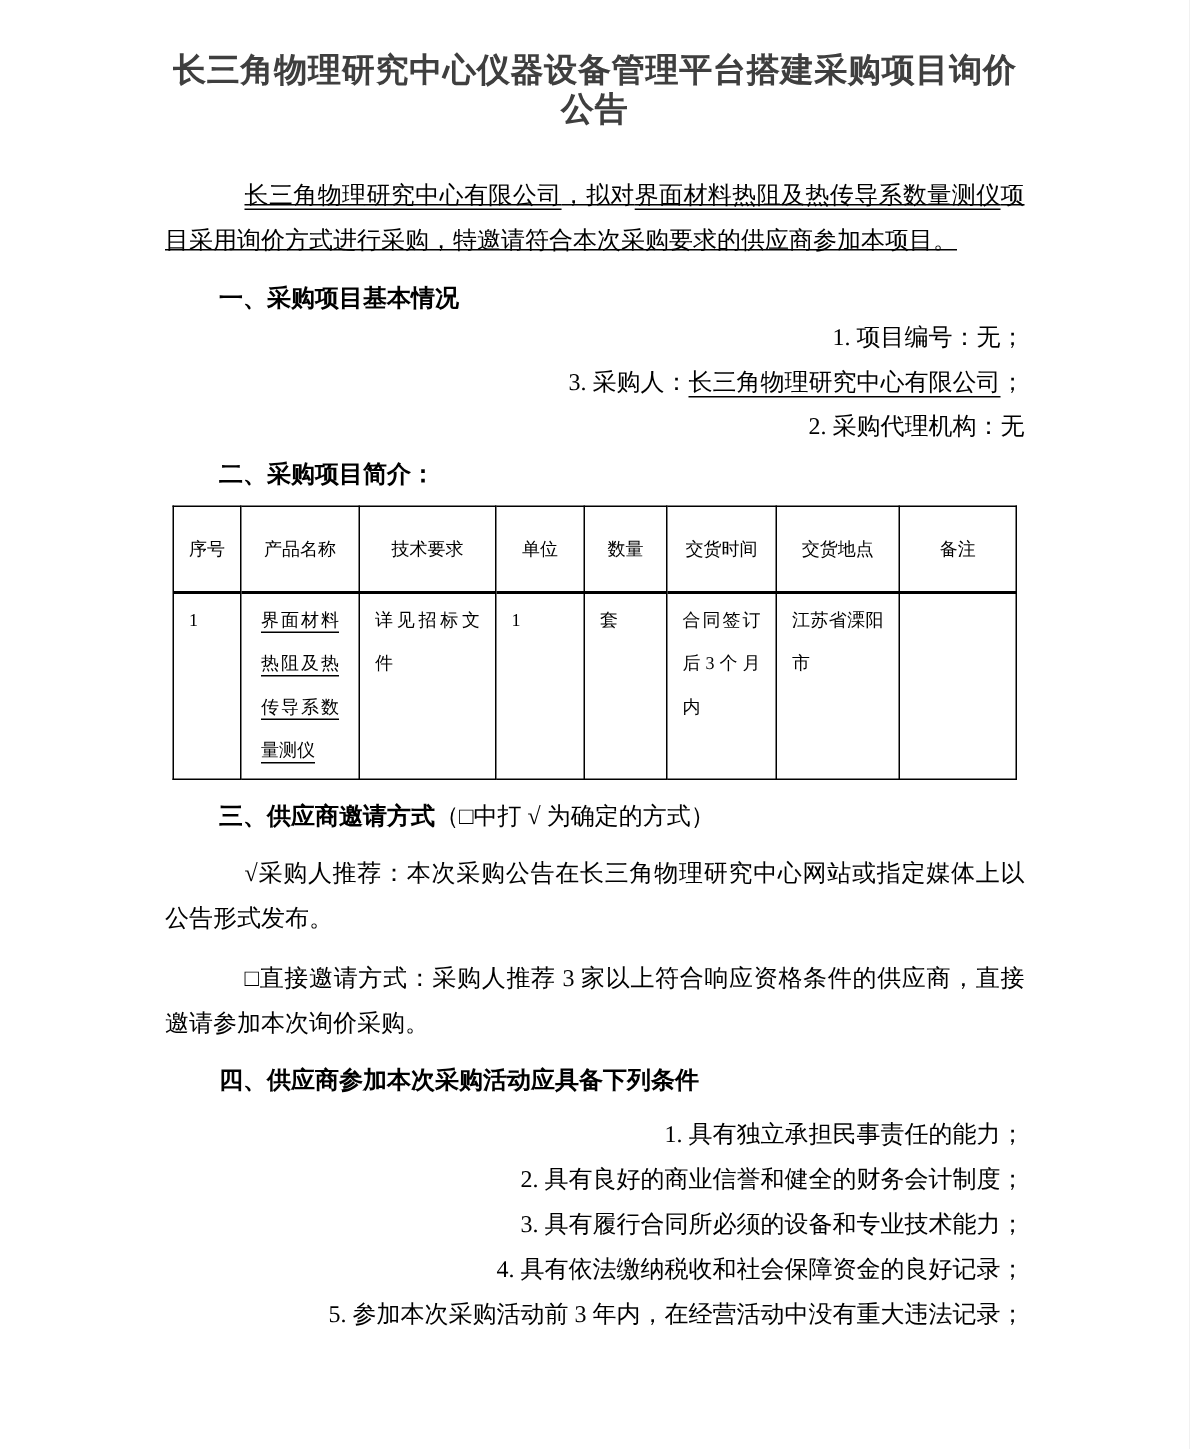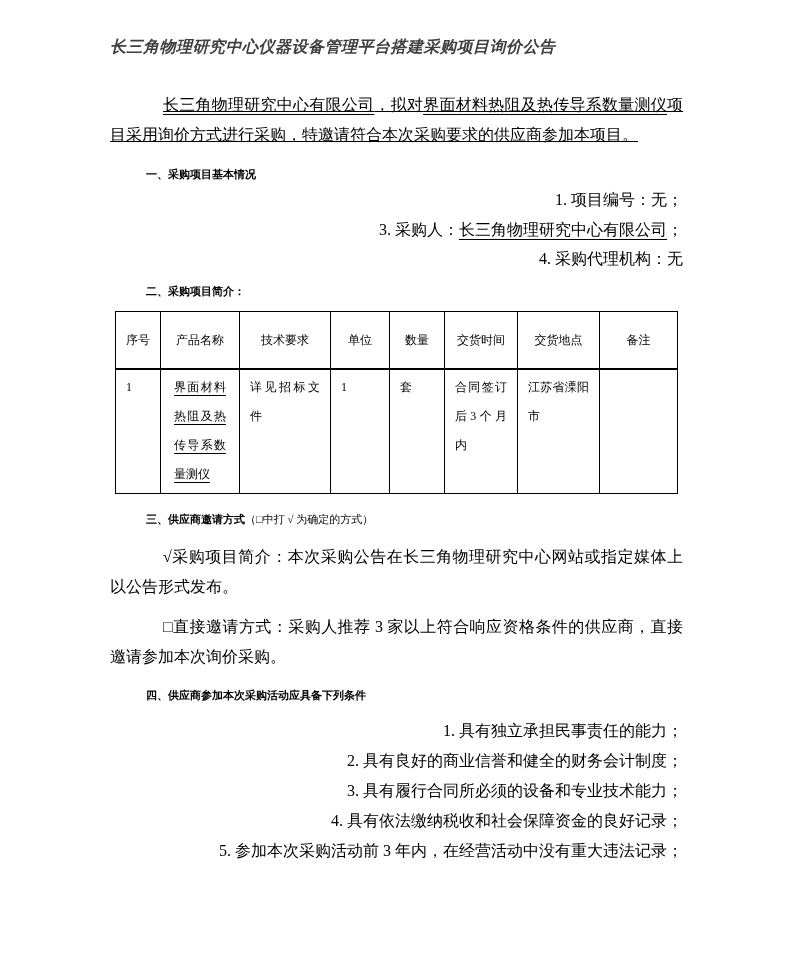--- a/index.html
+++ b/index.html
@@ -17,38 +17,37 @@
     box-sizing:border-box;
     padding:24px 110px 10px 110px;
     overflow:hidden;
     color:var(--c-text);
     font-family:"Liberation Serif","DejaVu Serif",serif;
     font-size:16px;
   }
   .title{
     margin:10px 0 0 0;
     font-family:"Liberation Sans","DejaVu Sans",sans-serif;
-    font-size:16px;line-height:26px;
-    font-weight:bold;
+    font-size:22px;line-height:26px;
+    font-weight:bold;text-align:center;
     color:var(--c-title);
     letter-spacing:0.5px;
-    font-style:italic;
   }
   .intro{
     margin:30px 0 0 0;
     line-height:30px;
     text-indent:53px;
     text-align:justify;
     text-justify:inter-character;
     text-decoration:underline;
   }
   .hd{
     margin:13px 0 0 36px;
     font-family:"Liberation Sans","DejaVu Sans",sans-serif;
-    font-size:11px;line-height:22px;font-weight:bold;
+    font-size:16px;line-height:22px;font-weight:bold;
   }
   .hd .normal{
     font-weight:normal;
     font-family:"Liberation Serif","DejaVu Serif",serif;
   }
   .hd.hd-underline{
     text-underline-offset:5px;
     text-decoration-thickness:1px;
     display:inline-block;
   }
@@ -112,21 +111,21 @@
 
   <h1 class="title">长三角物理研究中心仪器设备管理平台搭建采购项目询价公告</h1>
 
   <p class="intro" id="intro"><span class="u">长三角物理研究中心有限公司</span><span>，拟对</span><span class="u">界面材料热阻及热传导系数量测仪</span><span>项目采用询价方式进行采购，特邀请符合本次采购要求的供应商参加本项目。</span></p>
 
   <h2 class="hd">一、采购项目基本情况</h2>
 
   <div class="list" id="basic-list">
       <div class="li"><span>1. 项目编号：无；</span></div>
       <div class="li"><span>3. 采购人：</span><span class="u">长三角物理研究中心有限公司</span><span>；</span></div>
-      <div class="li"><span>4. 采购代理机构：无</span></div>
+      <div class="li"><span>2. 采购代理机构：无</span></div>
     </div>
 
   <div class="hd-s2-wrap">
     <h2 class="hd hd-underline">二、采购项目简介：</h2>
   </div>
 
   <table class="items">
     <colgroup>
       <col class="c1">
         <col class="c2">
@@ -158,21 +157,21 @@
           <td><span>套</span></td>
           <td><span>合同签订后3个月内</span></td>
           <td><span>江苏省溧阳市</span></td>
           <td><span></span></td>
         </tr>
       </tbody>
   </table>
 
   <h2 class="hd s3"><span>三、供应商邀请方式</span><span class="normal">（□中打 √ 为确定的方式）</span></h2>
 
-  <p class="para">√采购项目简介：本次采购公告在长三角物理研究中心网站或指定媒体上以公告形式发布。</p>
+  <p class="para">√采购人推荐：本次采购公告在长三角物理研究中心网站或指定媒体上以公告形式发布。</p>
 
   <p class="para second">□直接邀请方式：采购人推荐 3 家以上符合响应资格条件的供应商，直接邀请参加本次询价采购。</p>
 
   <h2 class="hd s4">四、供应商参加本次采购活动应具备下列条件</h2>
 
   <div class="list cond" id="cond-list">
       <div class="li">1. 具有独立承担民事责任的能力；</div>
       <div class="li">2. 具有良好的商业信誉和健全的财务会计制度；</div>
       <div class="li">3. 具有履行合同所必须的设备和专业技术能力；</div>
       <div class="li">4. 具有依法缴纳税收和社会保障资金的良好记录；</div>

